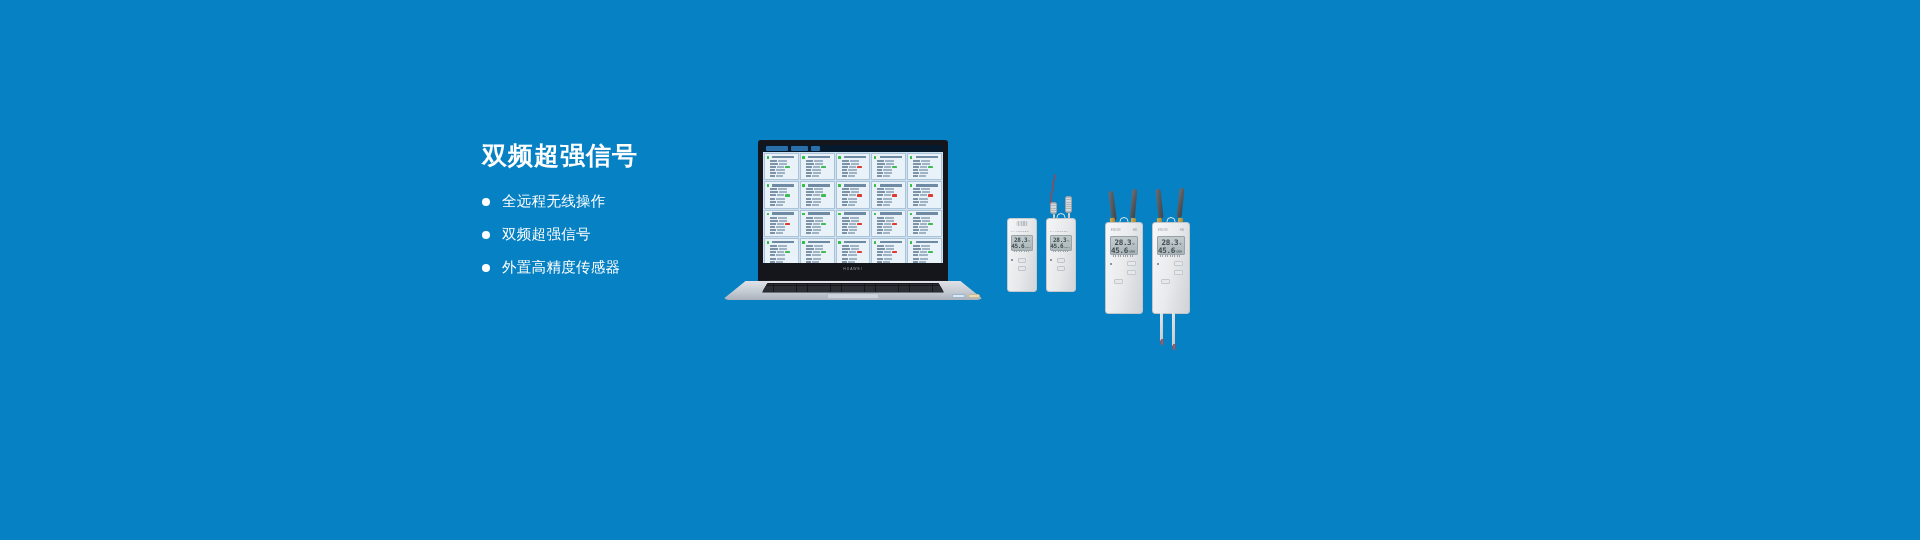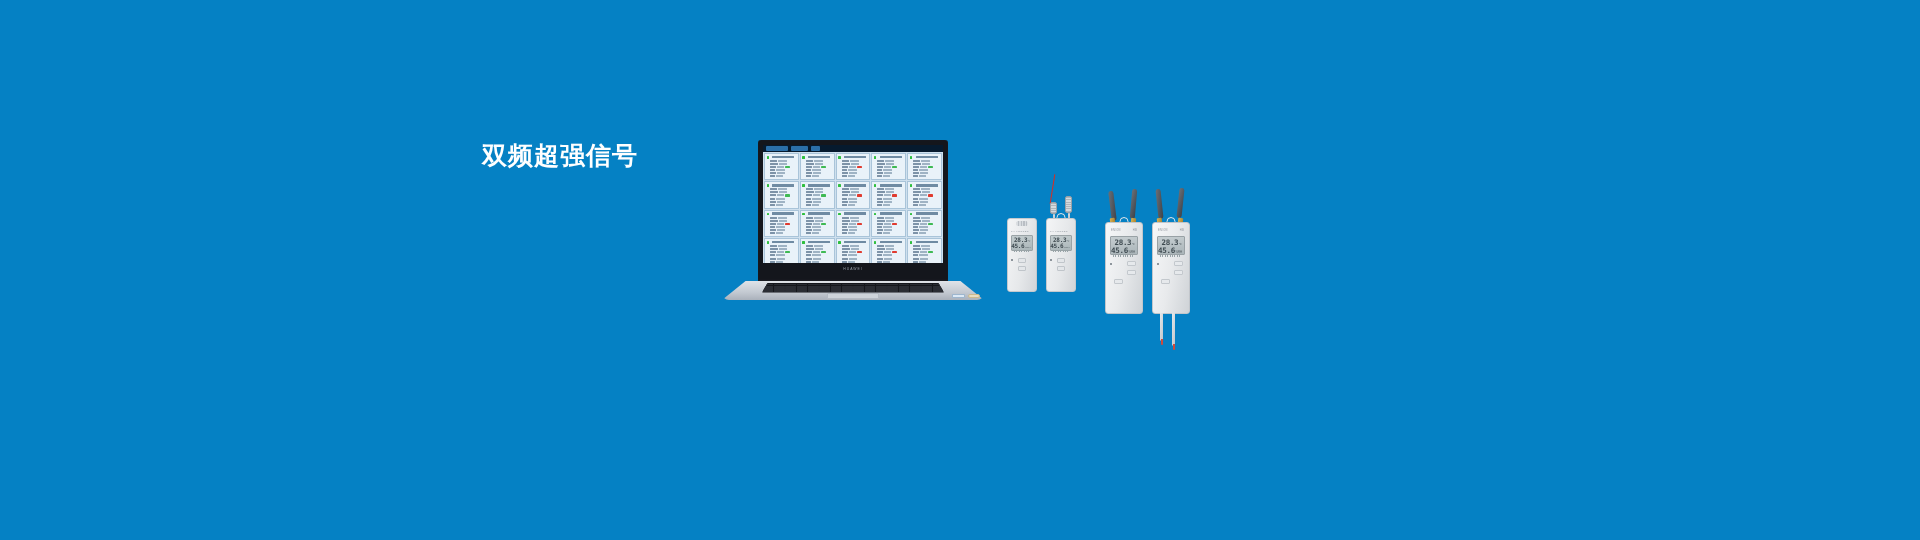--- a/index.html
+++ b/index.html
@@ -325,20 +325,34 @@
     background: #cf4a3c; border-radius: 0 0 1px 1px;
   }
 </style>
 </head>
 <body>
 
 <div id="banner">
 
   <div id="text-block">
     <div id="title">双频超强信号</div>
+    <div class="feature-list">
+      <div class="feature-item">
+        <span class="bullet-dot"></span>
+        <span class="feature-label">全远程无线操作</span>
+      </div>
+      <div class="feature-item">
+        <span class="bullet-dot"></span>
+        <span class="feature-label">双频超强信号</span>
+      </div>
+      <div class="feature-item">
+        <span class="bullet-dot"></span>
+        <span class="feature-label">外置高精度传感器</span>
+      </div>
+    </div>
   </div>
 
   <div id="laptop">
     <div id="laptop-lid">
       <div id="laptop-screen">
         <div id="dash">
 
           <div id="dash-topbar">
             <span class="dash-tab t1"></span>
             <span class="dash-tab t2"></span>

